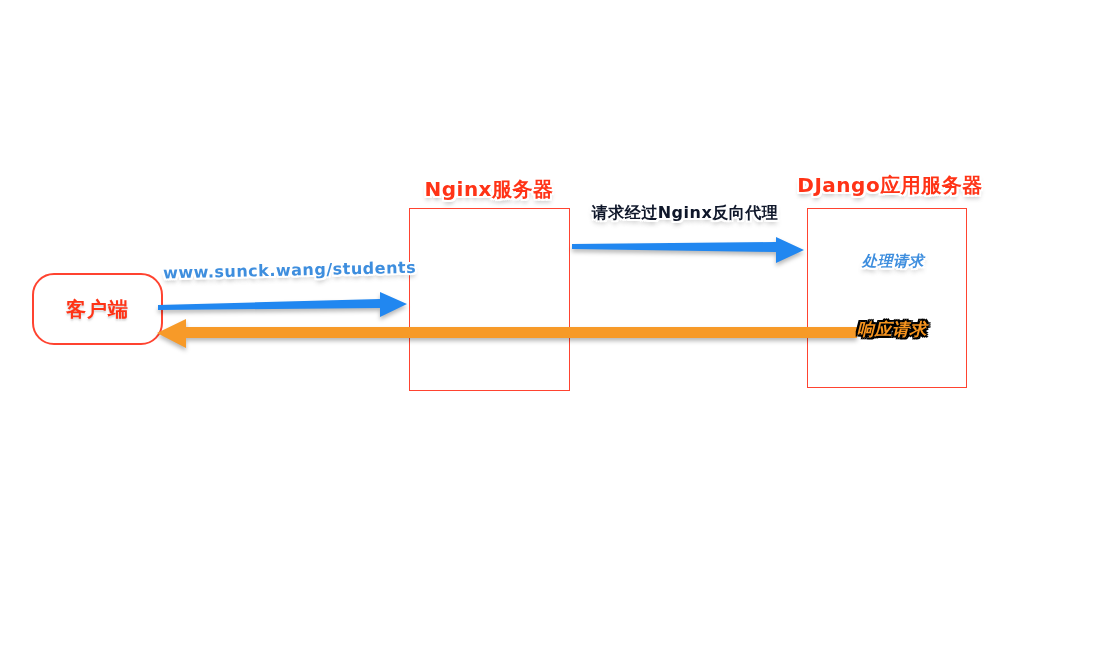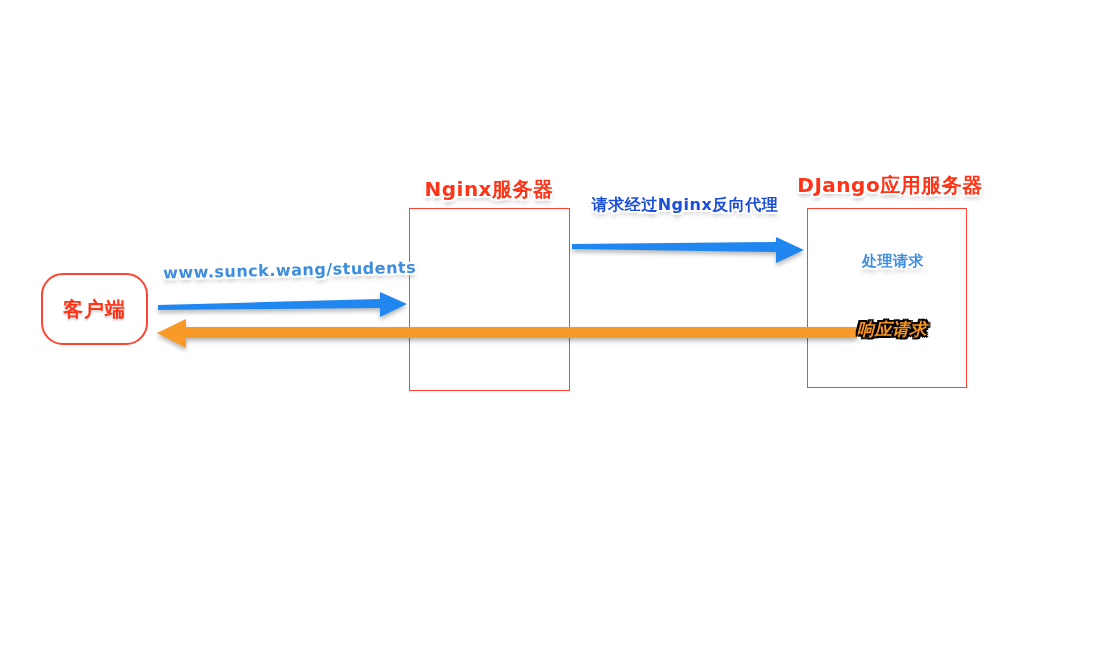--- a/index.html
+++ b/index.html
@@ -14,21 +14,21 @@
 
   
   .box {
     position: absolute;
     border: 1.5px solid #ff4330;
     background: transparent;
     box-sizing: border-box;
     z-index: 1;
   }
   #client-box {
-    left: 41px; top: 273px; width: 107px; height: 72px;
+    left: 32px; top: 273px; width: 131px; height: 72px;
     border-width: 2px;
     border-radius: 22px;
     display: flex; align-items: center; justify-content: center;
   }
   #nginx-box  { left: 409px; top: 208px; width: 161px; height: 183px; }
   #django-box { left: 807px; top: 208px; width: 160px; height: 180px; }
 
   
   #arrow-layer {
     position: absolute; left: 0; top: 0; z-index: 2;
@@ -57,24 +57,24 @@
   }
 
   #client-label  { position: static; font-size: 20px; color: #ff3316; font-weight: 700;
                    text-shadow: 0 2px 2px rgba(150,150,150,0.4); letter-spacing: 1px; }
   #nginx-title   { left: 405px; top: 176px; width: 168px; text-align: center;
                    font-size: 20px; color: #ff3316; }
   #django-title  { left: 785px; top: 172px; width: 210px; text-align: center;
                    font-size: 20px; color: #ff3316; }
   #url-label     { left: 163px; top: 261px; width: 215px; text-align: center;
                    font-size: 16px; color: #3e8ede; transform: rotate(-1.3deg); }
-  #proxy-label   { left: 585px; top: 192px; width: 200px; text-align: center;
-                   font-size: 16px; color: #1d4ed8; line-height: 26px; }
+  #proxy-label   { left: 585px; top: 200px; width: 200px; text-align: center;
+                   font-size: 16px; color: #0f172a; line-height: 26px; }
   #process-label { left: 807px; top: 252px; width: 172px; text-align: center;
-                   font-size: 15px; color: #3e8ede; }
+                   font-size: 15px; color: #3e8ede; font-style: italic; }
   #response-label{ left: 857px; top: 318px; font-size: 17px; color: #f7941e; font-style: italic; }
 </style>
 </head>
 <body>
 
 <div id="canvas">
 
   <div class="box" id="client-box">
     <span id="client-label">客户端</span>
   </div>

